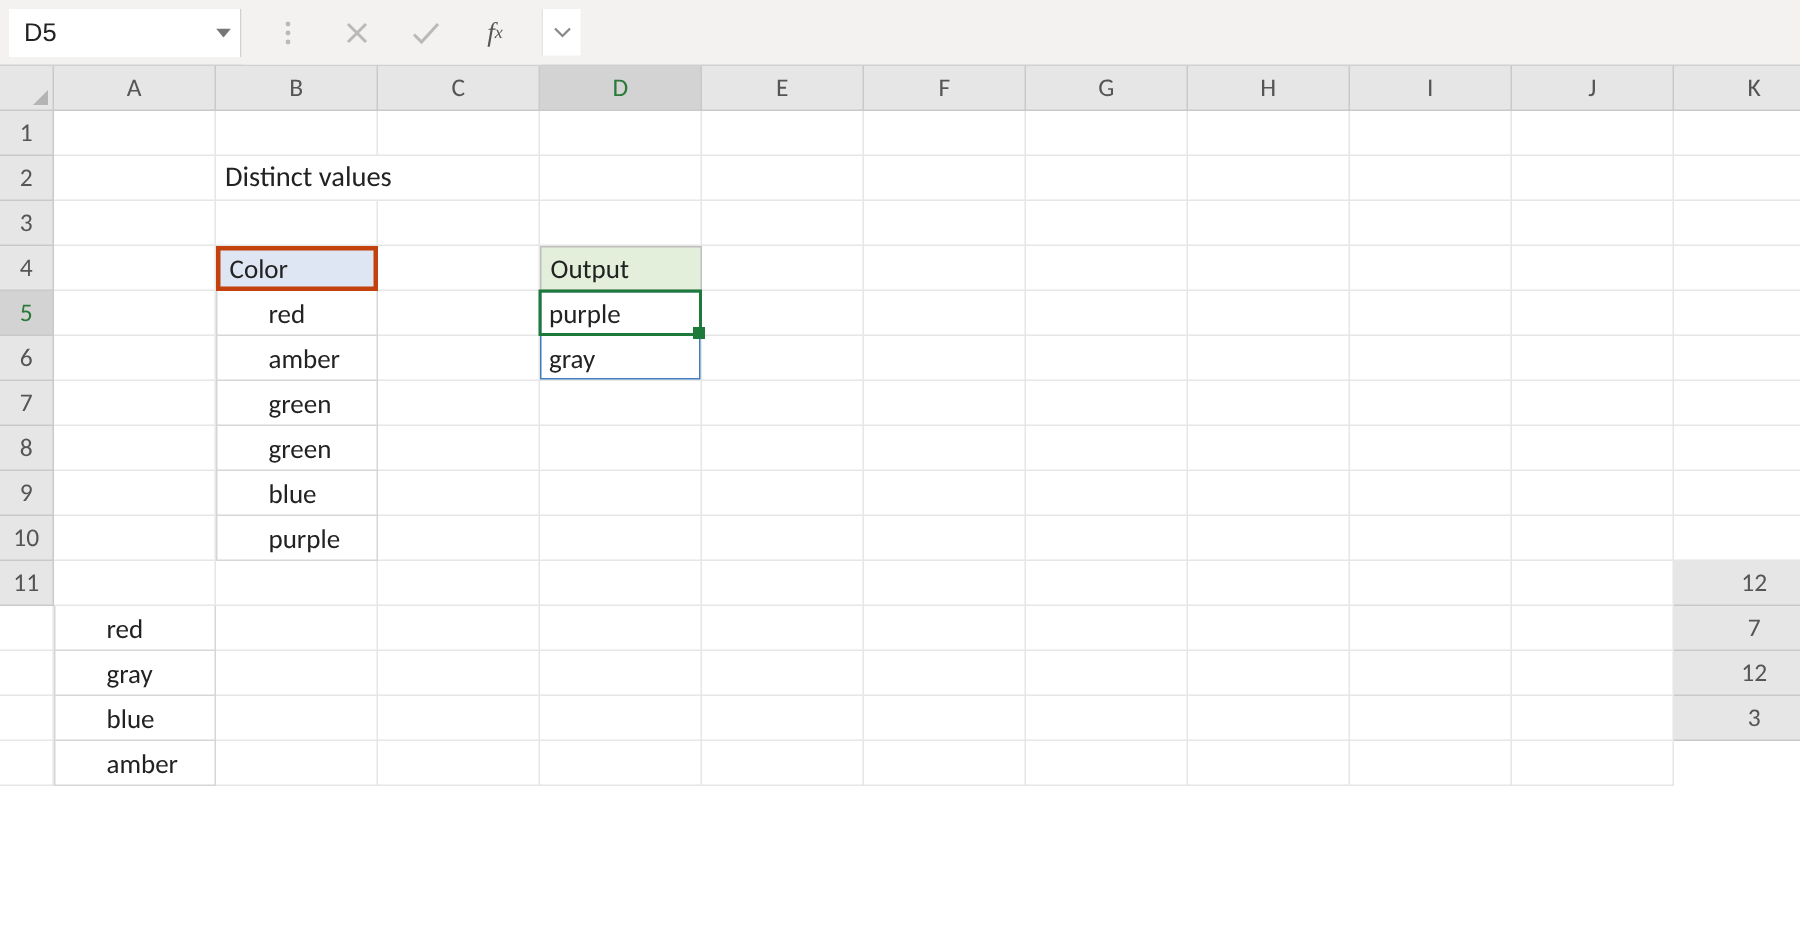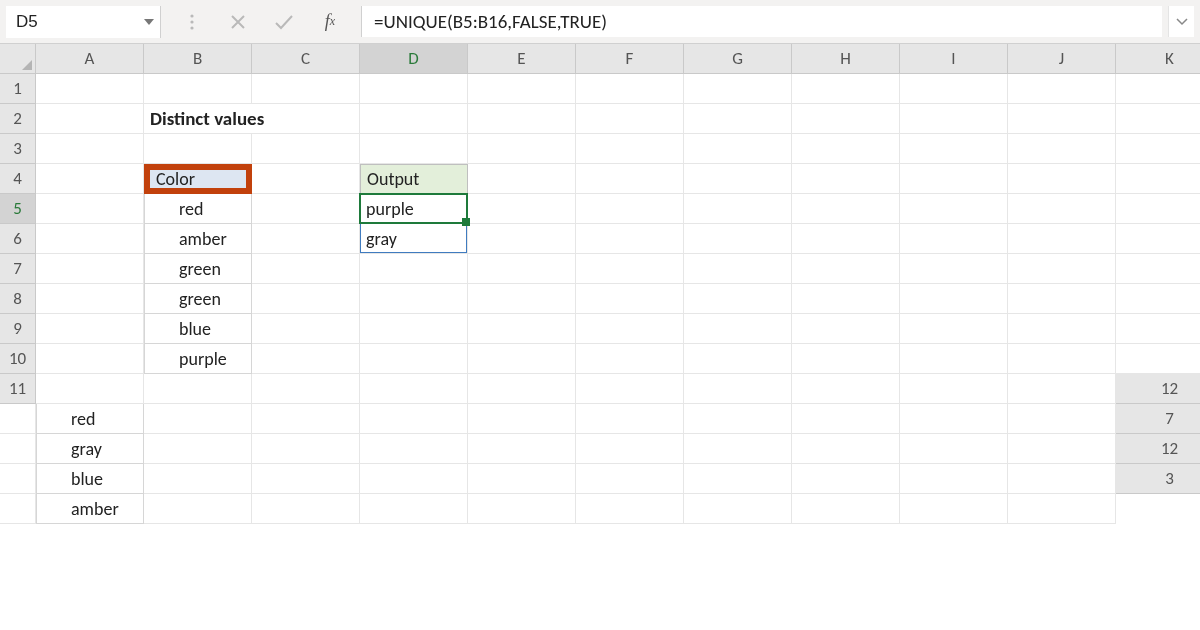--- a/index.html
+++ b/index.html
@@ -134,26 +134,26 @@
     padding: 0 6px;
     display: flex;
     align-items: center;
     font-size: 18px;
     color: #222;
     background: #fff;
     cursor: cell;
     white-space: nowrap;
     overflow: visible;
   }
-  .bold { font-weight: 700; font-size: 19px; }
+  .bold { font-weight: 400; font-size: 19px; }
   .span2 { grid-column: span 2; }
 
   .th-blue {
     background: #dde6f2;
-    border: 6px solid #c2410c;
+    border: 3px solid #c2410c;
   }
   .th-green {
     background: #e3efda;
     border: 1px solid #bfbfbf;
   }
   .td-b {
     border: 1px solid #d6d6d6;
     border-top: none;
     padding-left: 34px;
   }
@@ -203,21 +203,20 @@
           <path d="M2 2 L14 14 M14 2 L2 14" stroke="#b9b9b9" stroke-width="2" fill="none"></path>
         </svg>
     </div>
     <div class="fb-icon">
       <svg width="20" height="16" viewBox="0 0 20 16">
           <path d="M2 9 L7 14 L18 2" stroke="#b9b9b9" stroke-width="2" fill="none"></path>
         </svg>
     </div>
     <div class="fb-icon fx">f<sub>x</sub></div>
   </div>
-  <div class="formula-input">=UNIQUE(B5:B16,FALSE,TRUE)</div>
   <div class="fb-expand">
     <svg width="12" height="8" viewBox="0 0 12 8">
         <path d="M1 1 L6 6 L11 1" stroke="#888" stroke-width="1.5" fill="none"></path>
       </svg>
   </div>
 </div>
 
 <div class="sheet" id="grid" style="position: relative;">
   <div class="corner"></div>
 <div class="col-head">A</div>

